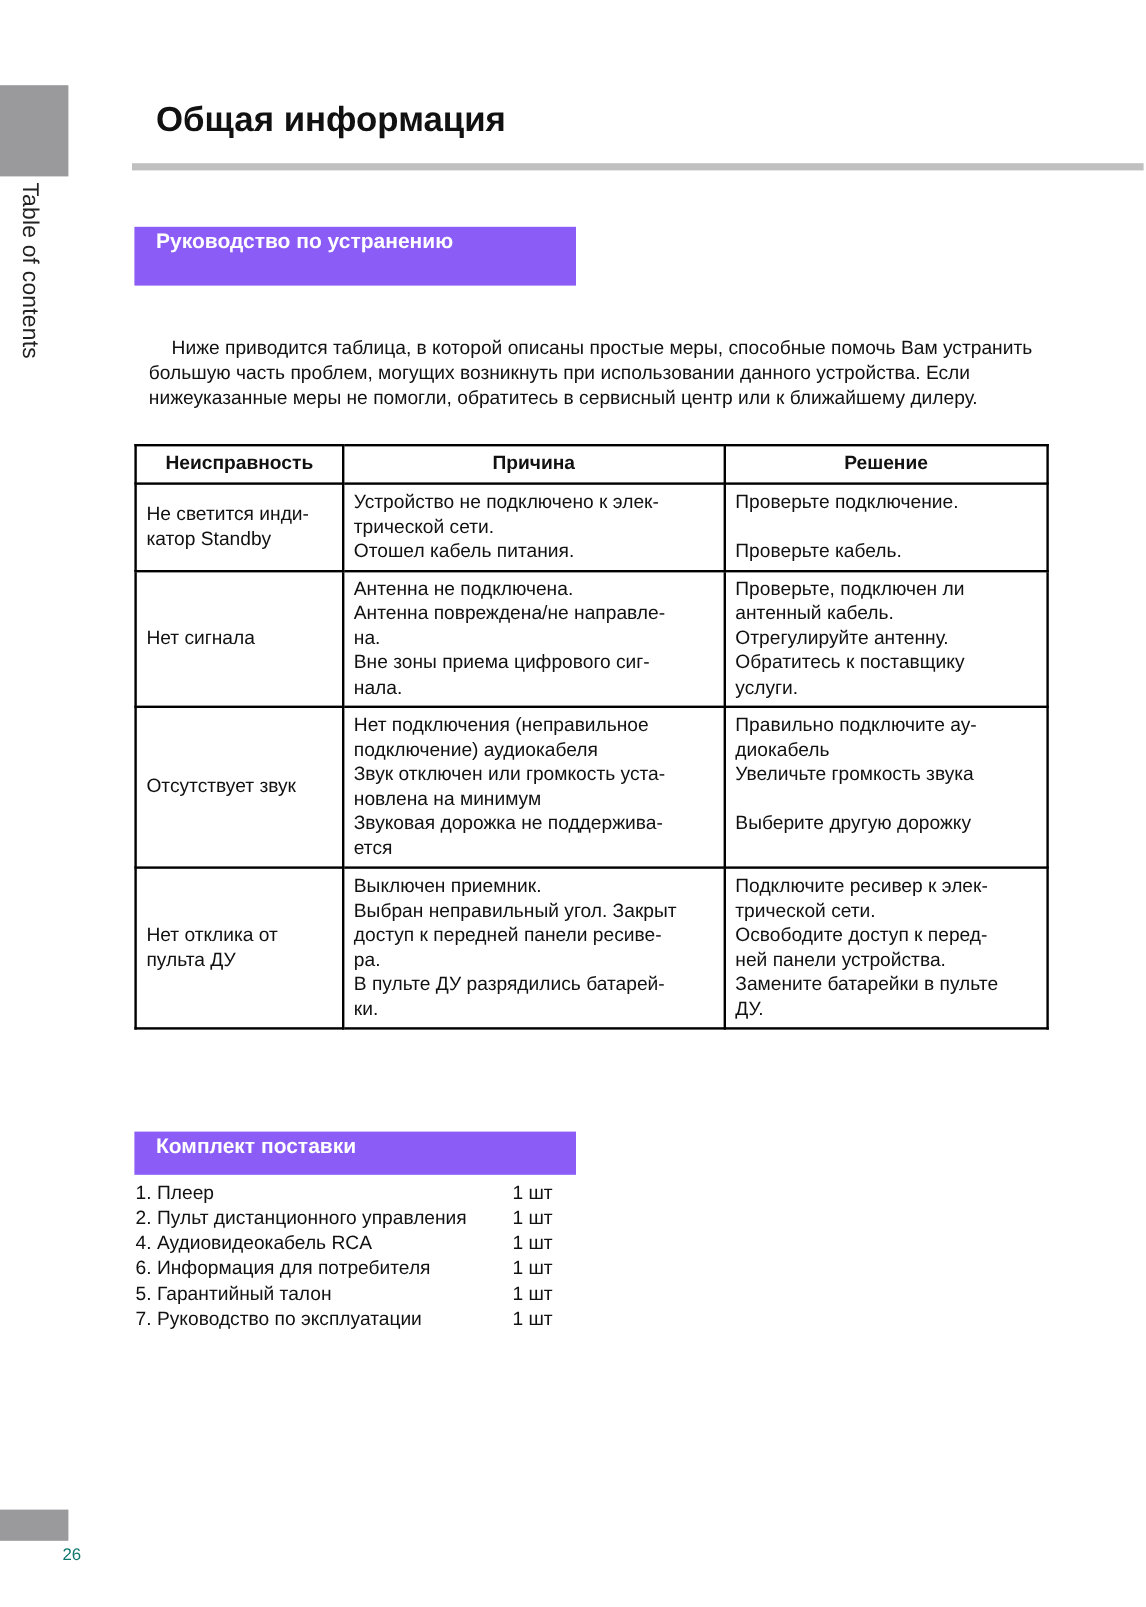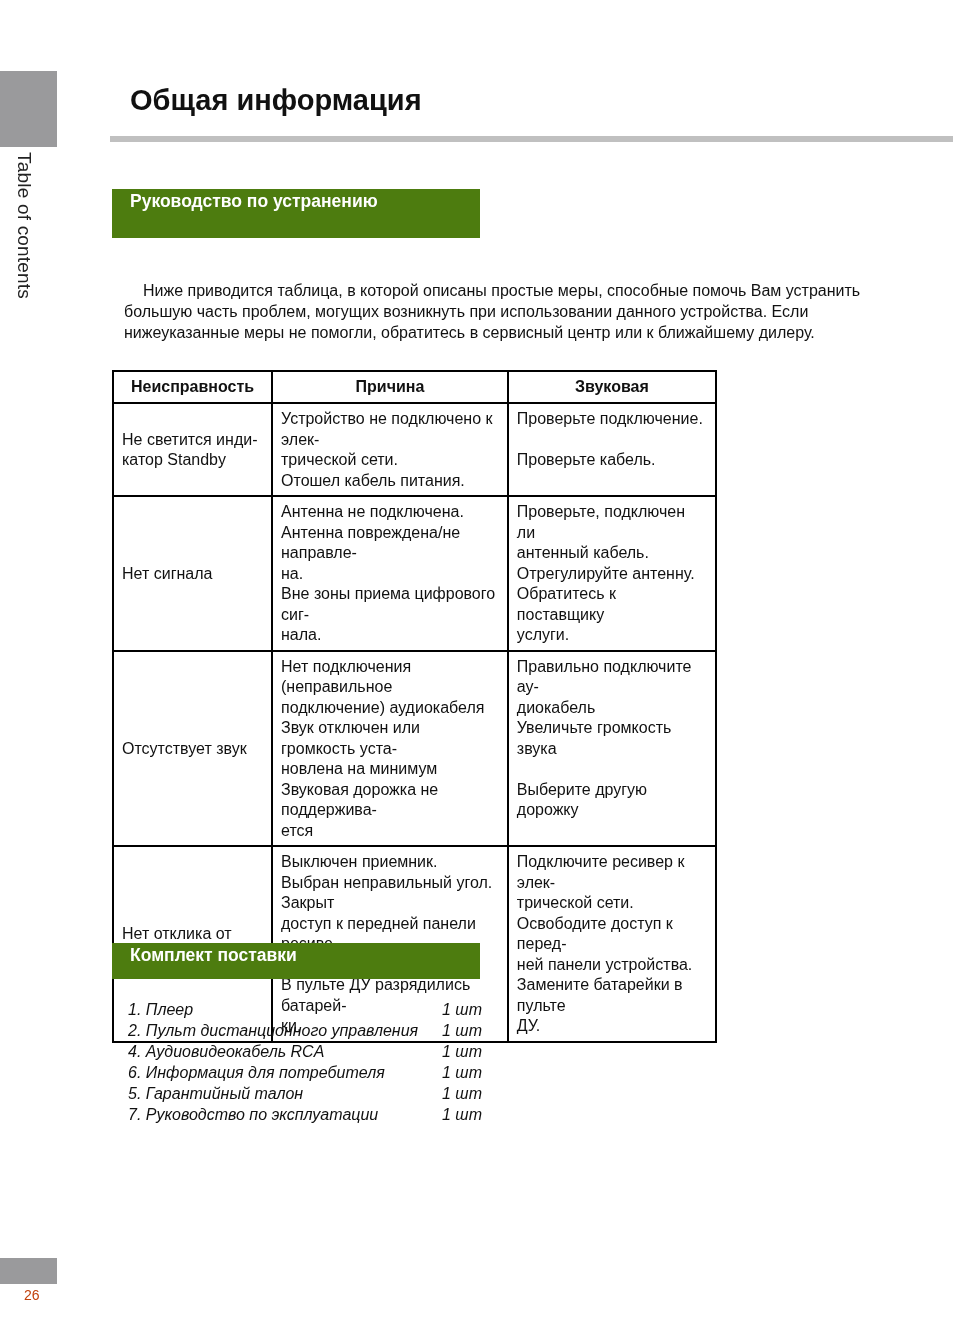--- a/index.html
+++ b/index.html
@@ -14,60 +14,60 @@
     .side-label {
       position: absolute; left: 35px; top: 152px;
       transform-origin: 0 0; transform: rotate(90deg);
       font-size: 19px; color: #222; white-space: nowrap; letter-spacing: 0.2px;
     }
     .side-tab-bottom {
       position: absolute; left: 0; top: 1258px; width: 57px; height: 26px;
       background: #9a9a9c;
     }
     .page-number {
-      position: absolute; left: 24px; top: 1287px; font-size: 14px; color: #c2410c;
+      position: absolute; left: 52px; top: 1287px; font-size: 14px; color: #0f766e;
     }
     .page-title {
       position: absolute; left: 130px; top: 84px; margin: 0;
       font-size: 29px; font-weight: bold; color: #111;
     }
     .title-rule {
       position: absolute; left: 110px; top: 136px; width: 843px; height: 6px;
       background: #c0c0c0;
     }
     .section-bar {
-      position: absolute; left: 112px; background: #4d7c0f; color: #fff;
+      position: absolute; left: 112px; background: #8b5cf6; color: #fff;
       font-weight: bold; font-size: 17.5px; line-height: 23px;
       width: 368px; box-sizing: border-box;
     }
     .section-bar.s1 { top: 189px; height: 49px; padding: 1px 0 0 18px; }
     .section-bar.s1 .line2 { display: block; margin-left: -18px; padding-left: 18px; }
     .section-bar.s2 { top: 943px; height: 36px; padding: 0 0 0 18px; line-height: 24px; }
     .intro {
       position: absolute; left: 111px; top: 267px; width: 760px; margin: 13px;
       font-size: 16px; line-height: 21px; text-indent: 19px; color: #111;
     }
     table.trouble {
-      position: absolute; left: 112px; top: 370px; width: 605px;
+      position: absolute; left: 112px; top: 370px; width: 762px;
       border-collapse: collapse; font-size: 16px; line-height: 20.5px;
     }
     table.trouble th, table.trouble td {
       border: 2px solid #000; vertical-align: top; padding: 5px 8px 4px 8px;
       text-align: left; white-space: pre-line;
     }
     table.trouble th {
       font-weight: bold; text-align: center; vertical-align: middle;
       height: 22px; padding: 4px 8px;
     }
     table.trouble td.problem { vertical-align: middle; }
     table.trouble td.mid { vertical-align: middle; }
     col.c1 { width: 173px; } col.c2 { width: 319px; } col.c3 { width: 270px; }
     .kit-list {
-      position: absolute; left: 112px; top: 983px; margin: 16px; padding: 0;
-      list-style: none; font-size: 16px; line-height: 21px; font-style: italic;
+      position: absolute; left: 112px; top: 983px; margin: 1px; padding: 0;
+      list-style: none; font-size: 16px; line-height: 21px;
     }
     .kit-list li { display: flex; }
     .kit-name { width: 314px; white-space: nowrap; }
     .kit-qty { white-space: nowrap; }
   </style>
 </head>
 <body>
 
 <div class="side-tab-top"></div>
 <div class="side-label">Table of contents</div>
@@ -86,21 +86,21 @@
 <table class="trouble">
   <colgroup>
       <col class="c1">
       <col class="c2">
       <col class="c3">
     </colgroup>
   <thead>
     <tr>
       <th>Неисправность</th>
       <th>Причина</th>
-      <th>Звуковая</th>
+      <th>Решение</th>
     </tr>
   </thead>
   <tbody>
     <tr>
       <td class="problem">Не светится инди-
 катор Standby</td>
       <td>Устройство не подключено к элек-
 трической сети.
 Отошел кабель питания.</td>
       <td>Проверьте подключение.

